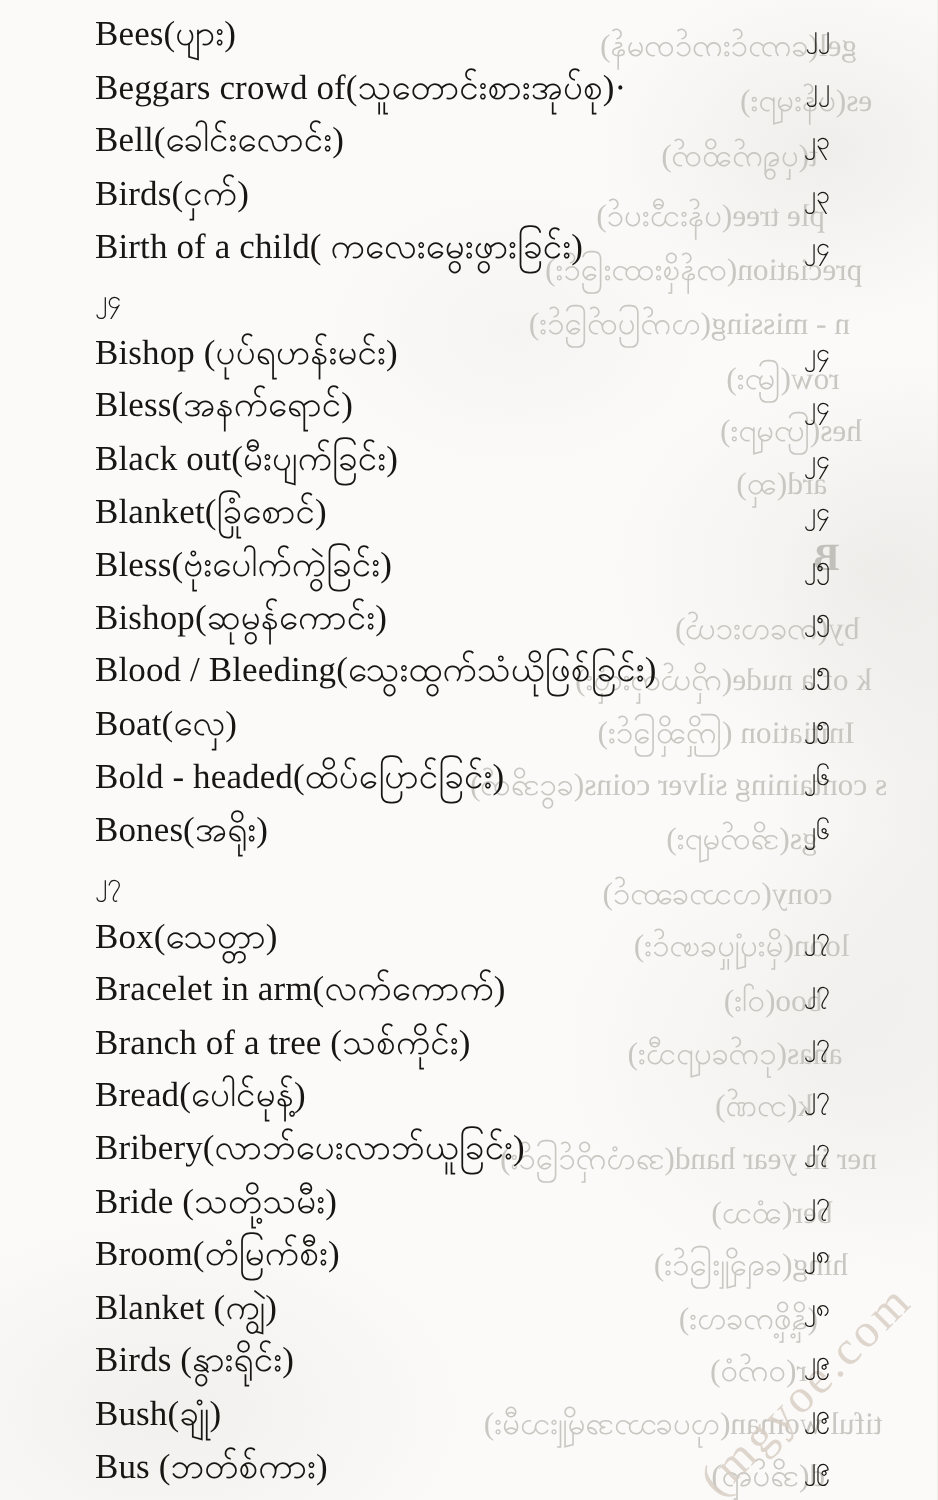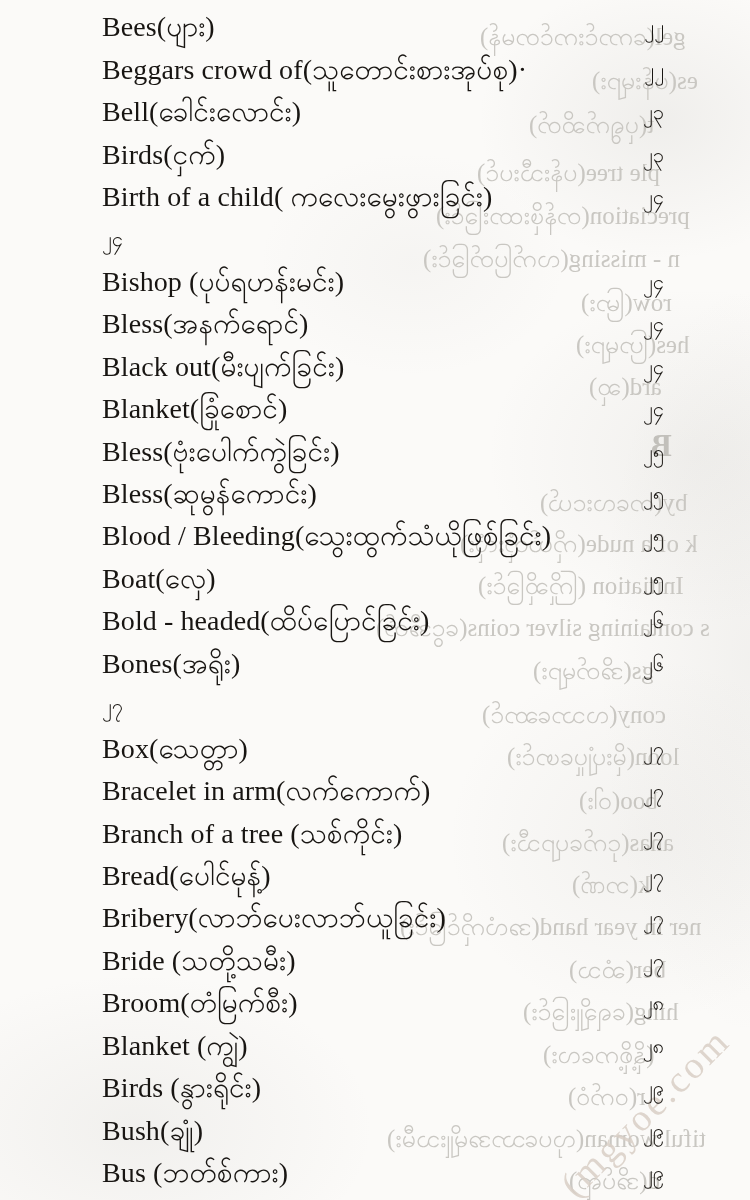--- a/index.html
+++ b/index.html
@@ -28,21 +28,20 @@
     display: flex;
     flex-direction: column;
     z-index: 3;
   }
   .row {
     height: 42.45px;
     display: flex;
     align-items: center;
     justify-content: space-between;
     padding: 0 86px 0 76px;
-    margin-left: 26px;
   }
   .entry-text {
     font-size: 28px;
     color: #181512;
     letter-spacing: 0.1px;
     white-space: nowrap;
   }
   .page-num {
     font-size: 20px;
     color: #1a1713;
@@ -167,21 +166,21 @@
     <span class="entry-text">Blanket(ခြုံစောင်)</span>
     <span class="page-num">၂၄</span>
   </div>
 
   <div class="row">
     <span class="entry-text">Bless(ဗုံးပေါက်ကွဲခြင်း)</span>
     <span class="page-num">၂၅</span>
   </div>
 
   <div class="row">
-    <span class="entry-text">Bless(ဆုမွန်ကောင်း)</span>
+    <span class="entry-text">Bishop(ဆုမွန်ကောင်း)</span>
     <span class="page-num">၂၅</span>
   </div>
 
   <div class="row">
     <span class="entry-text">Blood / Bleeding(သွေးထွက်သံယိုဖြစ်ခြင်း)</span>
     <span class="page-num">၂၅</span>
   </div>
 
   <div class="row">
     <span class="entry-text">Boat(လှေ)</span>

